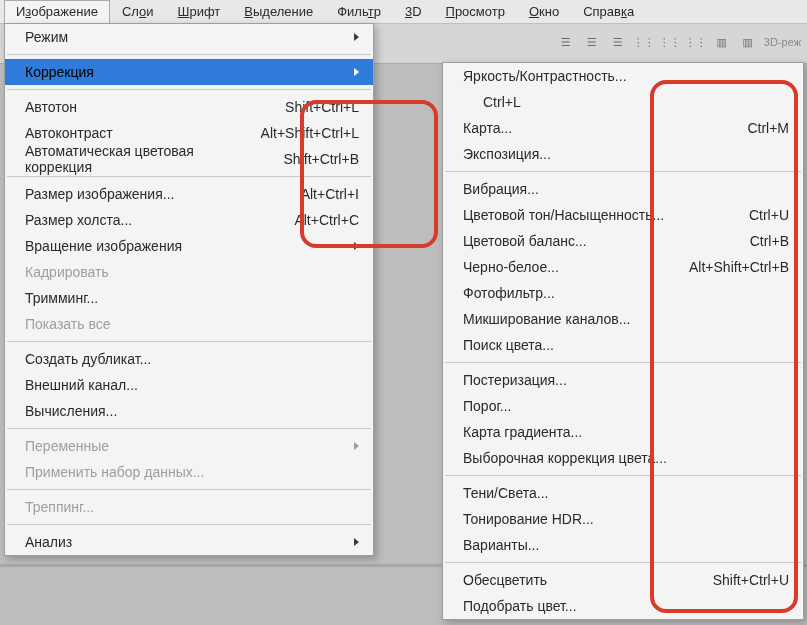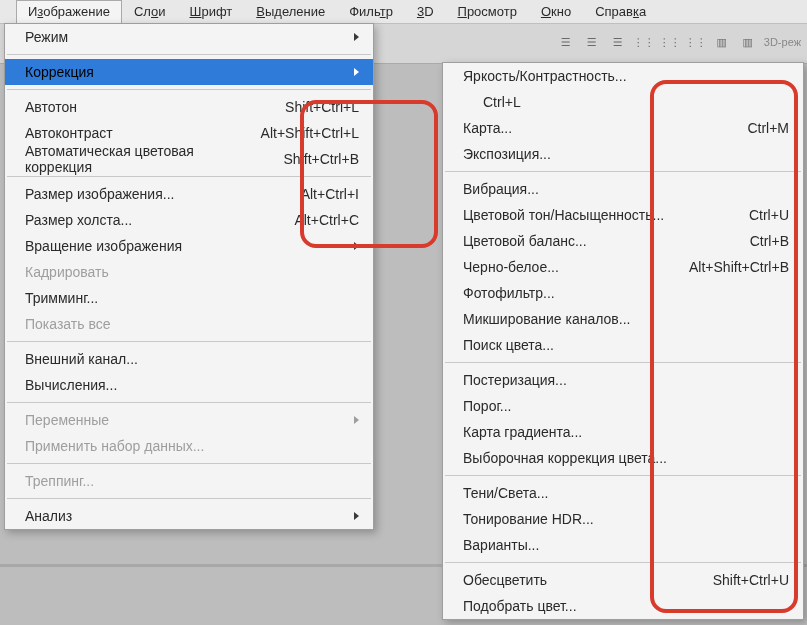--- a/index.html
+++ b/index.html
@@ -12,21 +12,21 @@
     overflow: hidden;
     position: relative;
     color: #2a2a2a;
   }
   .menubar {
     background: #e8e8e8;
     height: 24px;
     display: flex;
     align-items: center;
     border-bottom: 1px solid #bfbfbf;
-    padding-left: 16px;
+    padding-left: 4px;
     position: relative;
     z-index: 1;
   }
   .menubar-item {
     padding: 4px 12px;
     cursor: default;
   }
   .menubar-item.open {
     background: #f4f4f4;
     border: 1px solid #aaa;
@@ -221,20 +221,23 @@
     <span class="label">Кадрировать</span>
   </div>
   <div class="mi">
     <span class="label">Тримминг...</span>
   </div>
   <div class="mi disabled">
     <span class="label">Показать все</span>
   </div>
   <div class="sep"></div>
   <div class="mi">
+    <span class="label">Создать дубликат...</span>
+  </div>
+  <div class="mi">
     <span class="label">Внешний канал...</span>
   </div>
   <div class="mi">
     <span class="label">Вычисления...</span>
   </div>
   <div class="sep"></div>
   <div class="mi disabled">
     <span class="label">Переменные</span>
     <span class="arrow"></span>
   </div>

